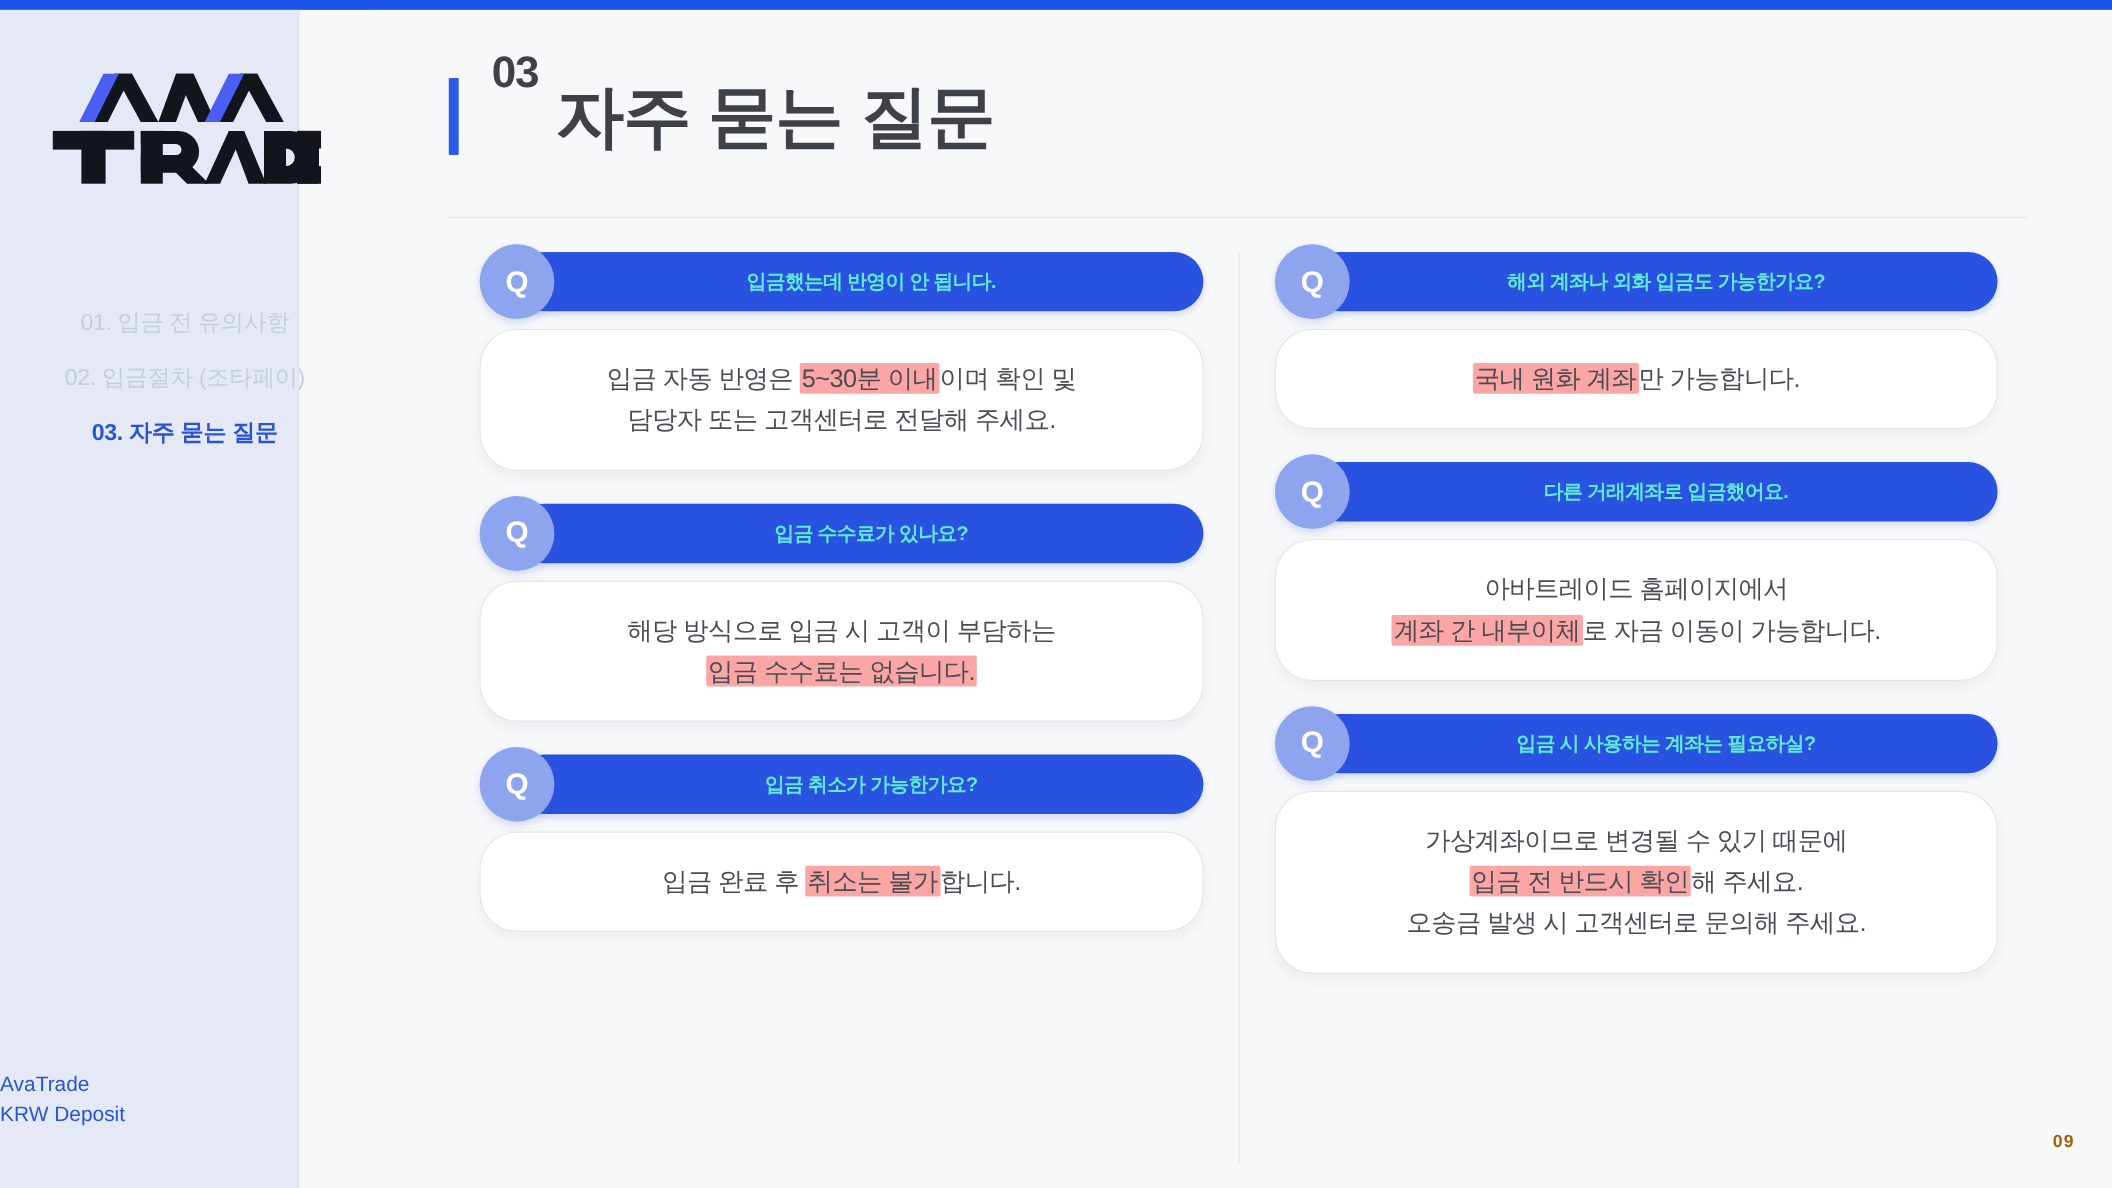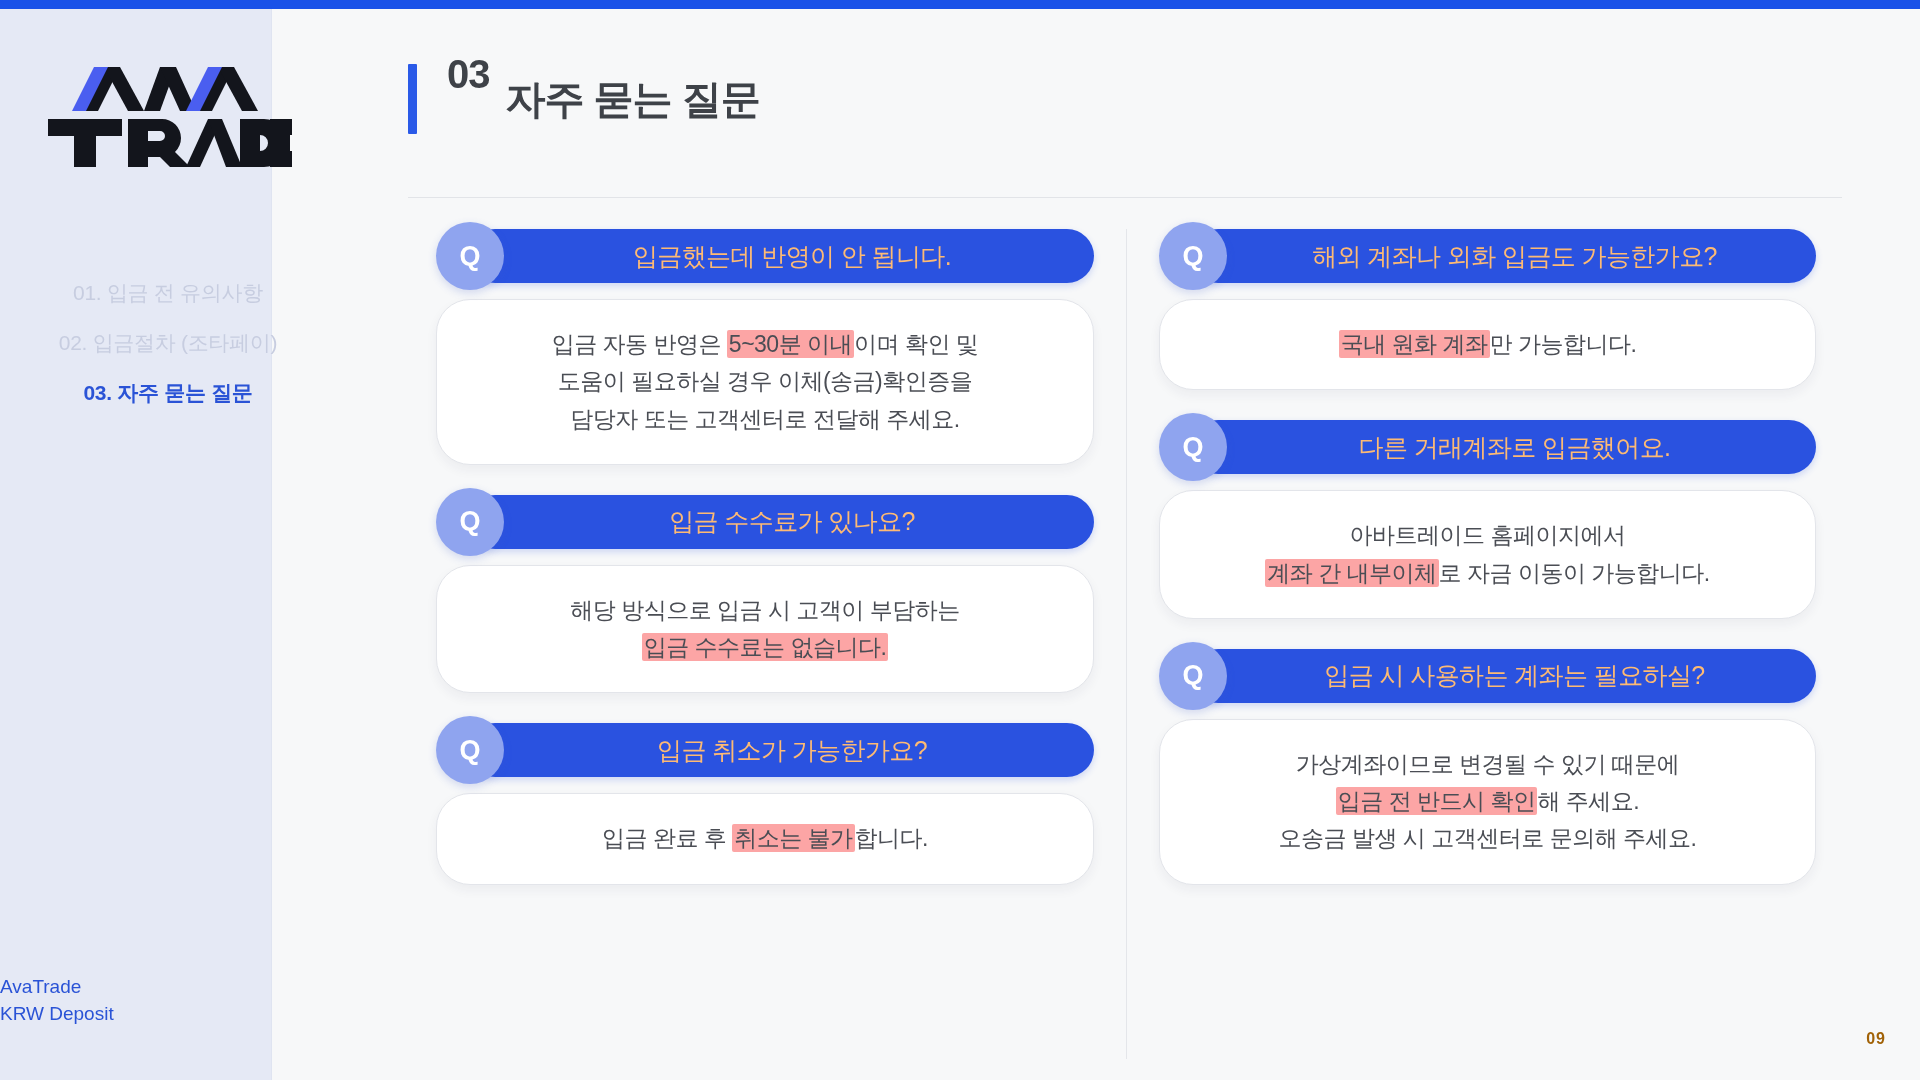--- a/index.html
+++ b/index.html
@@ -54,21 +54,21 @@
   .title-row {
     position:absolute; top:55px; left:72px;
     display:flex; align-items:center; gap:30px;
   }
   .title-bar { width:9px; height:70px; background:#2a5ae8; border-radius:1px; }
   .title-text {
     display:flex; align-items:flex-start; gap:16px;
     color:#3e4248; font-weight:700; letter-spacing:-1px;
   }
   .title-num { font-size:40px; position:relative; top:-20px; font-weight:700; }
-  .title-main { font-size:40px; font-weight:700; }
+  .title-main { font-size:62px; font-weight:700; }
 
   .title-rule {
     position:absolute; top:188px; left:72px; width:1434px; height:1px;
     background:#e2e4e8;
   }
 
   
   .faq-grid {
     position:absolute; top:220px; left:68px;
     width:1444px; height:830px;
@@ -94,21 +94,21 @@
   }
   .q-badge {
     position:absolute; left:-32px; top:-7px;
     width:68px; height:68px; border-radius:50%;
     background:#8fa4ef;
     display:flex; align-items:center; justify-content:center;
     color:#ffffff; font-size:27px; font-weight:700;
     box-shadow:0 3px 8px rgba(60,90,200,.20);
   }
   .q-text {
-    color:#fdba74; font-size:25px; font-weight:400;
+    color:#5eead4; font-size:18px; font-weight:700;
     letter-spacing:-0.6px; padding-left:40px; padding-right:18px;
     white-space:nowrap;
   }
 
   
   .a-card {
     margin-top:16px;
     background:#ffffff;
     border:1px solid #e3e5ea;
     border-radius:34px;
@@ -205,21 +205,20 @@
 
     <div class="faq-grid">
       <section class="faq-col left">
           <div class="faq-block">
             <div class="q-pill">
               <div class="q-badge">Q</div>
               <div class="q-text">입금했는데 반영이 안 됩니다.</div>
             </div>
             <div class="a-card">
               <div class="a-line"><span>입금 자동 반영은 </span><span class="hl">5~30분 이내</span><span>이며 확인 및</span></div>
-              <div class="a-line"><span>도움이 필요하실 경우 이체(송금)확인증을</span></div>
               <div class="a-line"><span>담당자 또는 고객센터로 전달해 주세요.</span></div>
             </div>
           </div>
           <div class="faq-block">
             <div class="q-pill">
               <div class="q-badge">Q</div>
               <div class="q-text">입금 수수료가 있나요?</div>
             </div>
             <div class="a-card">
               <div class="a-line"><span>해당 방식으로 입금 시 고객이 부담하는</span></div>

